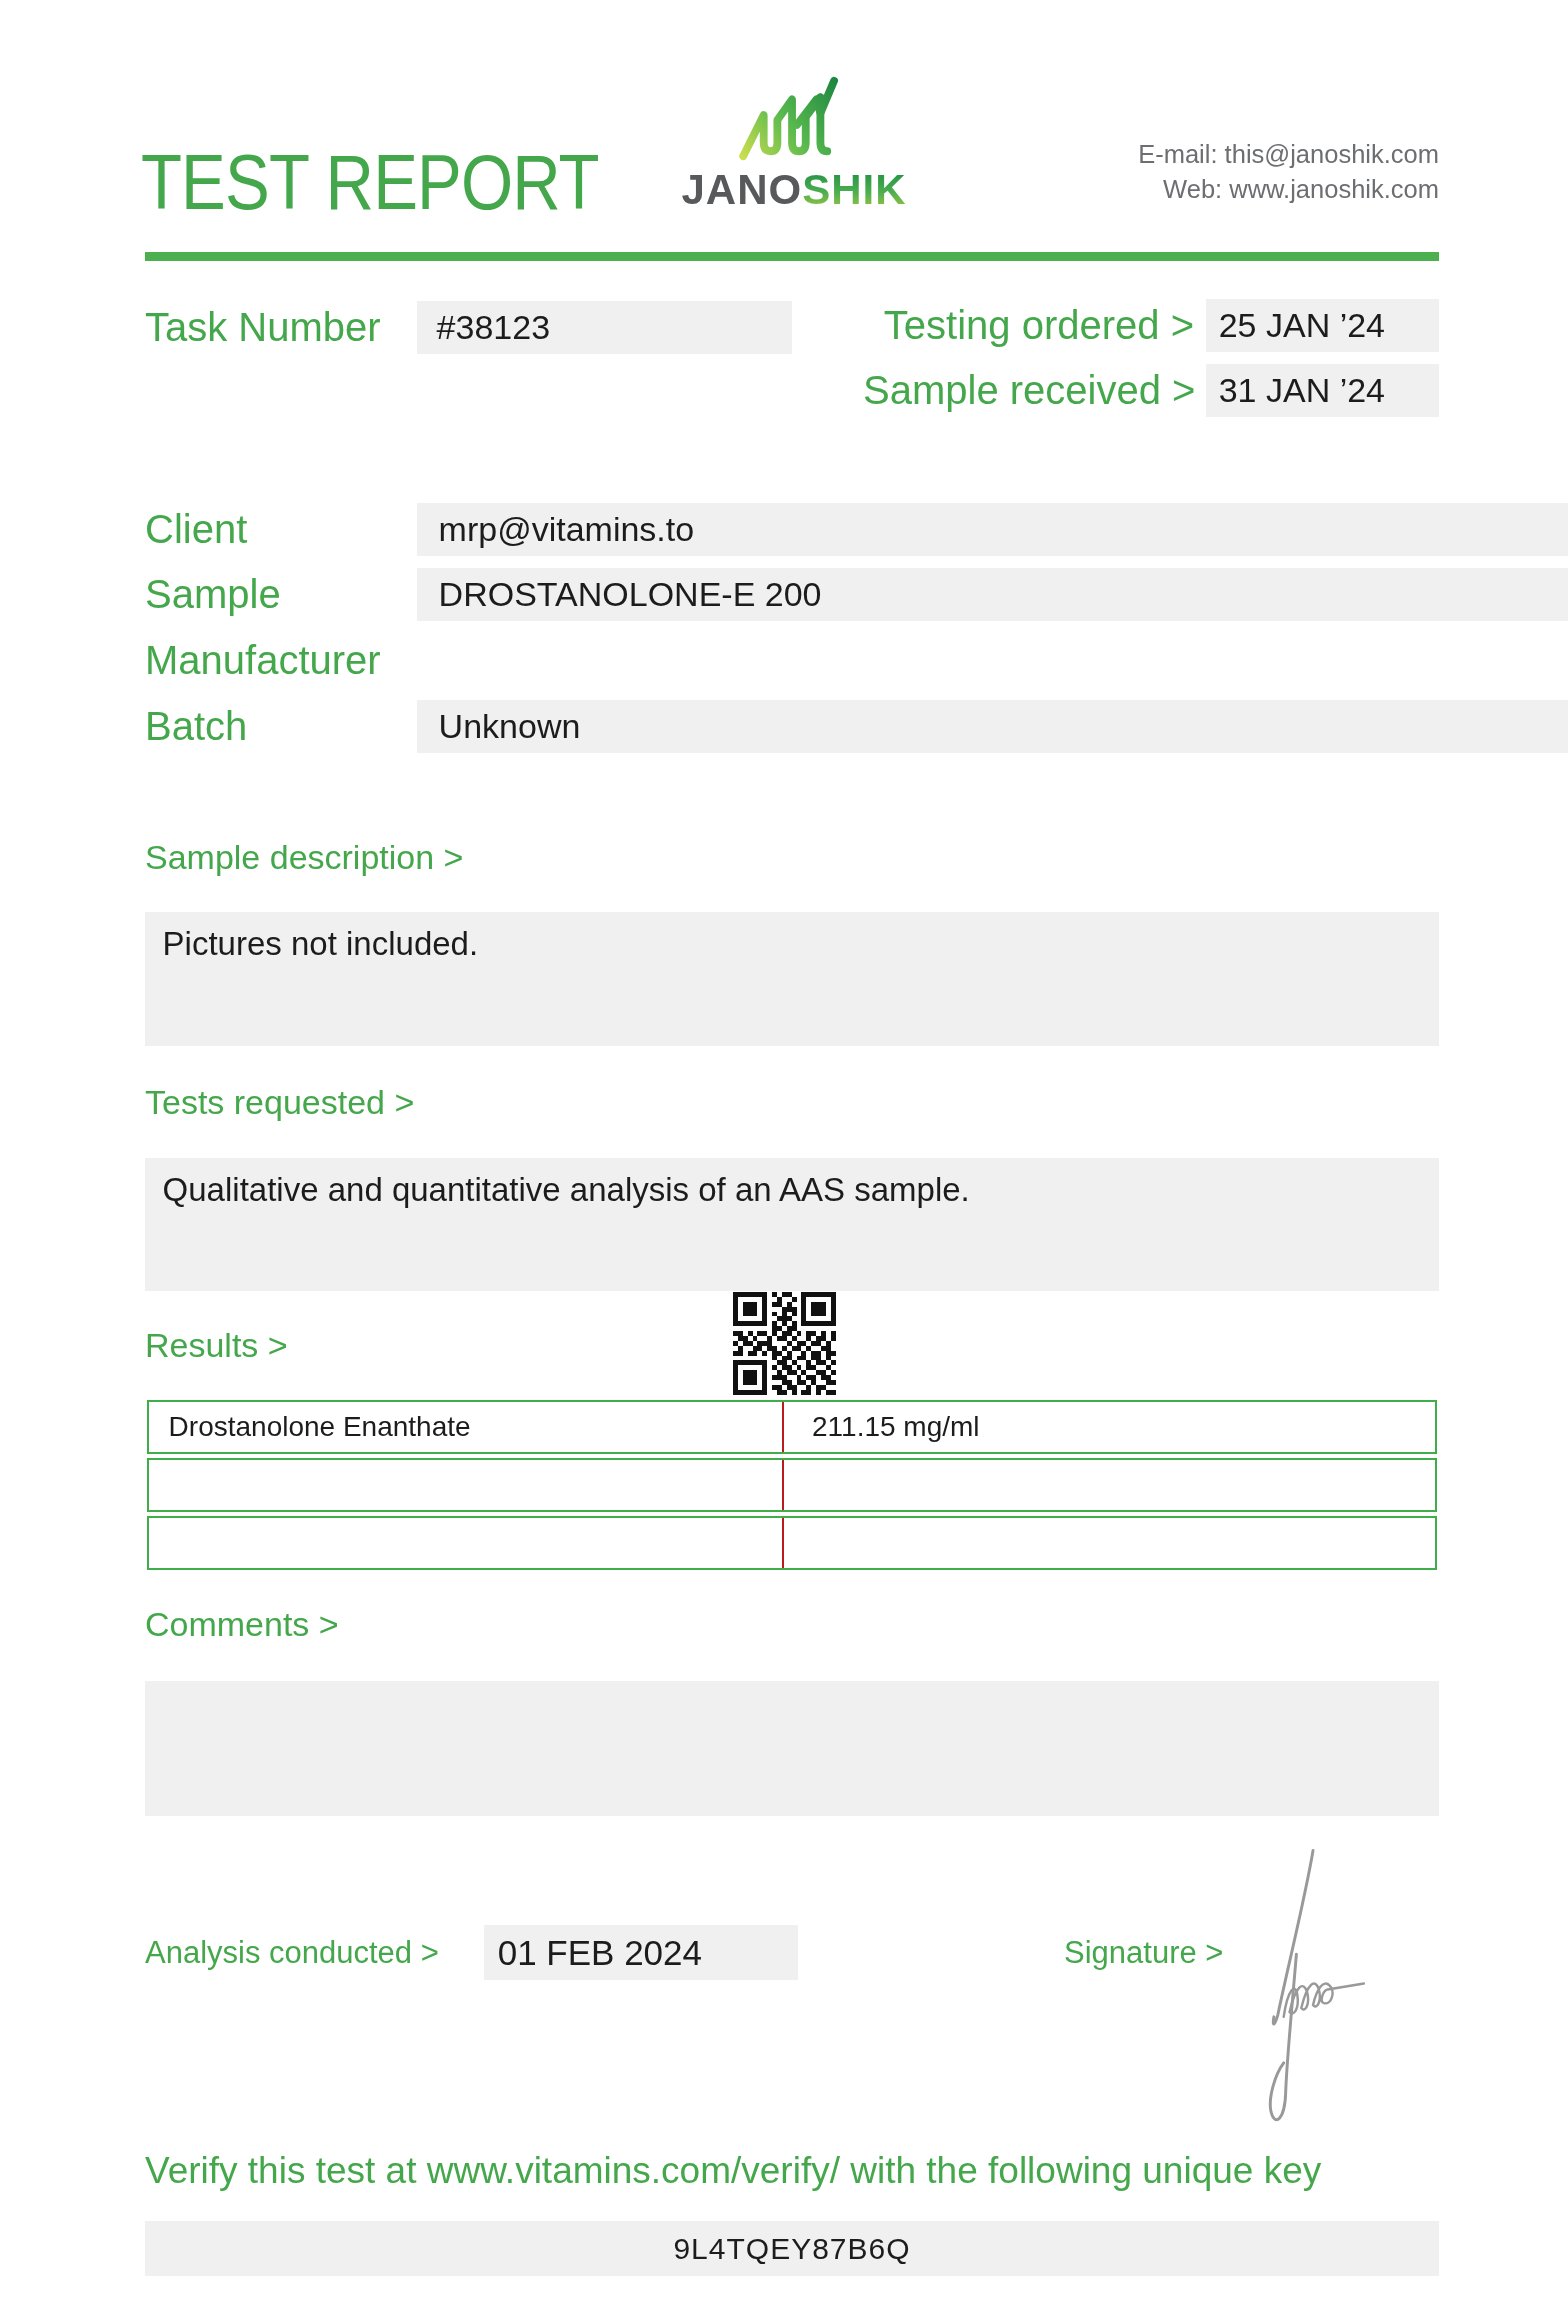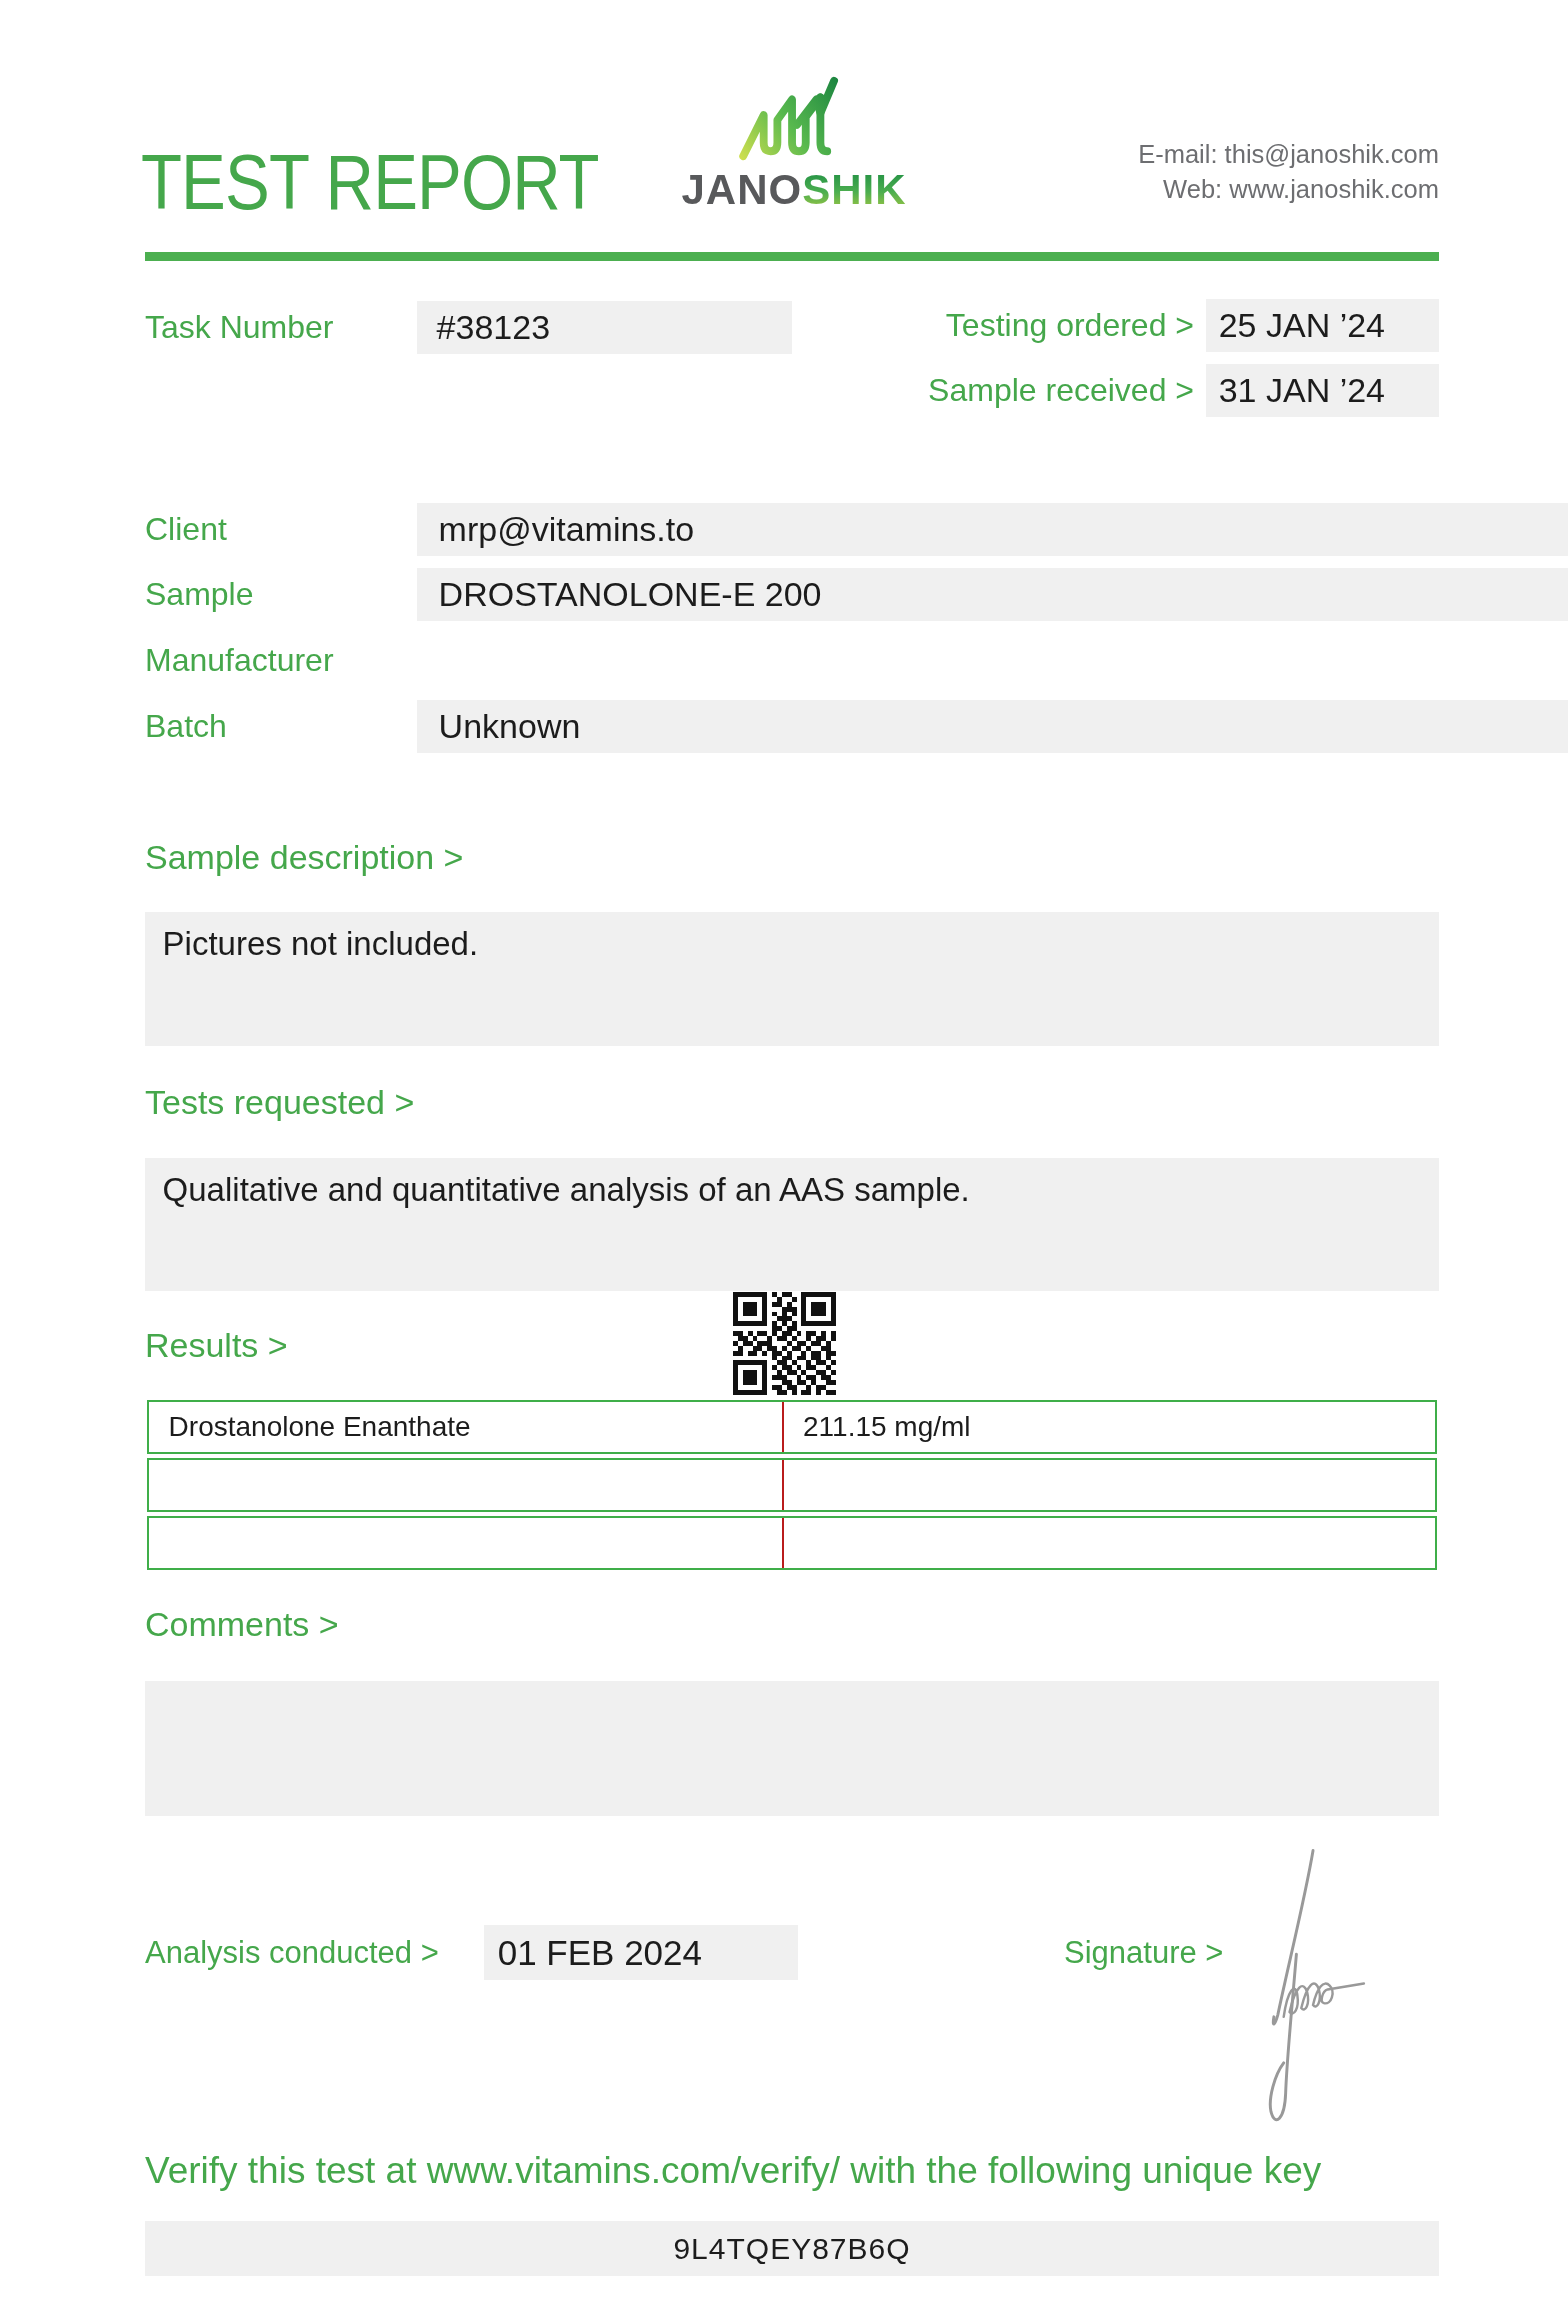--- a/index.html
+++ b/index.html
@@ -15,21 +15,21 @@
   #logo-icon { display:block; margin:0 auto; }
   #wordmark { margin-top:3.9px; font-size:42px; font-weight:bold; letter-spacing:1px; white-space:nowrap; }
   #wordmark .w-dark { color:#58595b; }
   #wordmark .w-green { color:#3fa04a; background:linear-gradient(180deg,#188a42 0%,#4cae4f 55%,#a9c942 100%);
                        -webkit-background-clip:text; background-clip:text; -webkit-text-fill-color:transparent; }
   #contact { position:absolute; right:129px; top:137px; text-align:right; font-size:25.5px;
              line-height:35px; color:#6d6e71; }
   #rule { position:absolute; left:145px; top:252px; width:1294px; height:8.8px; background:#4caf50; }
 
   
-  .lbl { position:absolute; color:#45a74b; font-size:32px; line-height:53px; white-space:nowrap; }
+  .lbl { position:absolute; color:#45a74b; font-size:40px; line-height:53px; white-space:nowrap; }
   .vbox { position:absolute; background:#f0f0f0; height:53px; }
   .vbox span { display:block; font-size:34px; line-height:53px; white-space:nowrap; }
 
   #task-label { left:145px; top:301px; }
   #task-box { left:417px; top:301px; width:375px; } #task-box span { margin-left:19.6px; }
   #ordered-label { left:863px; top:299px; width:331px; text-align:right; }
   #ordered-box { left:1206px; top:299px; width:233px; } #ordered-box span { margin-left:12.7px; }
   #received-label { left:863px; top:364px; width:331px; text-align:right; }
   #received-box { left:1206px; top:364px; width:233px; } #received-box span { margin-left:12.7px; }
 
@@ -51,21 +51,21 @@
   .qr-row { display:flex; }
   .qr-cell { width:4.9px; height:4.9px; background:#ffffff; }
   .qr-cell.dark { background:#111111; }
 
   
   #res-table { position:absolute; left:147px; top:1400px; width:1290px; }
   .res-row { display:flex; height:54px; border:2px solid #3fae49; margin-bottom:3.9px; background:#fff; }
   .res-row:last-child { margin-bottom:0; }
   .res-cell-l { width:635px; border-right:2px solid #b91c1c; padding-left:19.6px;
                 font-size:28px; line-height:50px; white-space:nowrap; }
-  .res-cell-r { flex:1; padding-left:19px; font-size:28px; line-height:50px; white-space:nowrap; }
+  .res-cell-r { flex:1; padding-left:28px; font-size:28px; line-height:50px; white-space:nowrap; }
 
   
   #an-label { left:145px; top:1925px; font-size:31px; line-height:55px; }
   #an-box { left:484px; top:1925px; width:314px; height:55px; }
   #an-box span { margin-left:13.7px; font-size:35px; line-height:55px; }
   #sig-label { left:1064px; top:1925px; font-size:31px; line-height:55px; }
   #signature { position:absolute; left:1225px; top:1825px; }
 
   
   #verify { position:absolute; left:145px; top:2150px; width:1296px; color:#45a74b;

